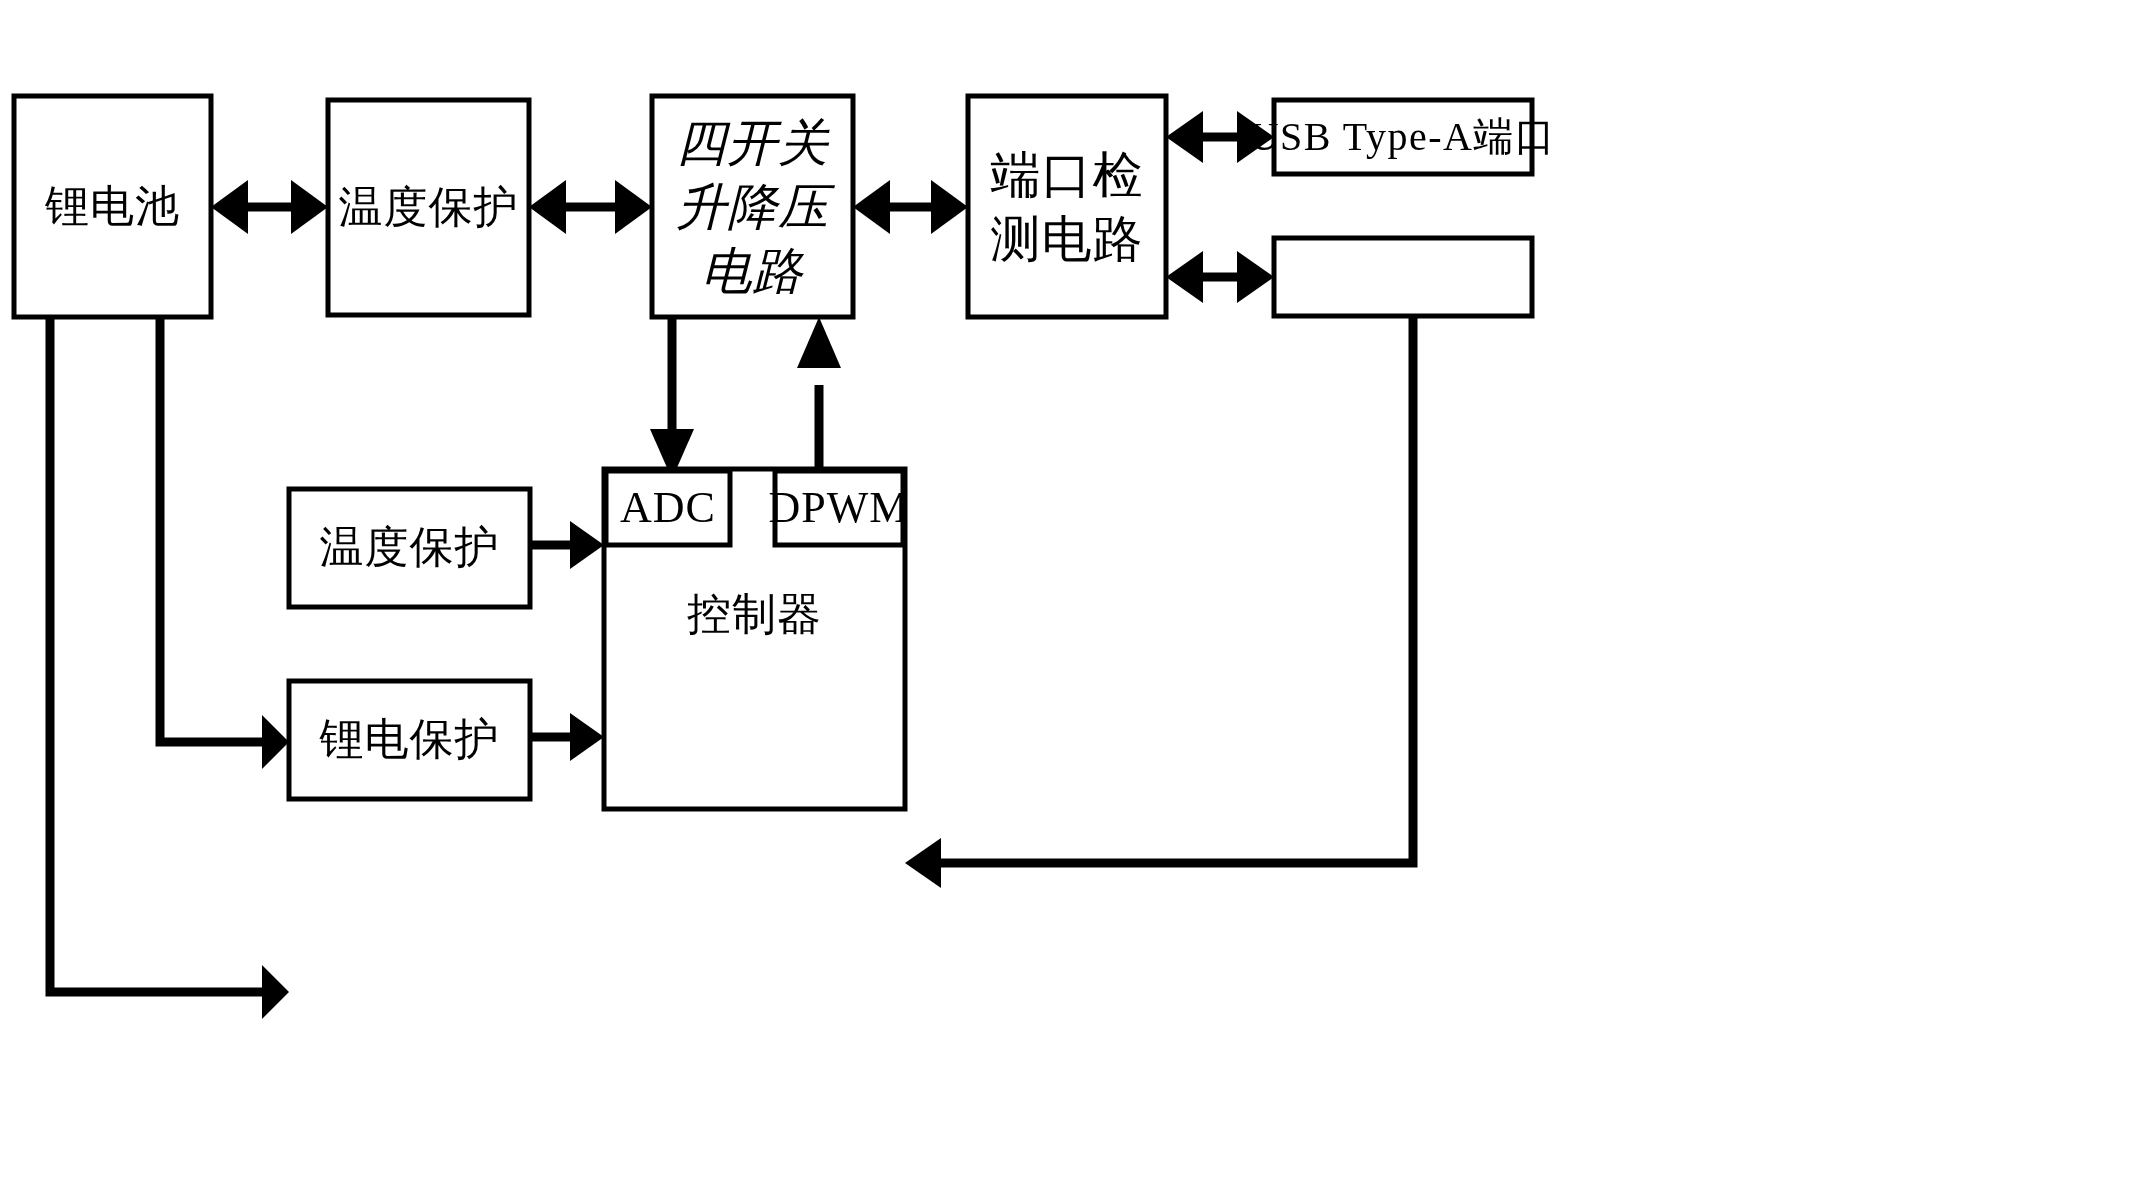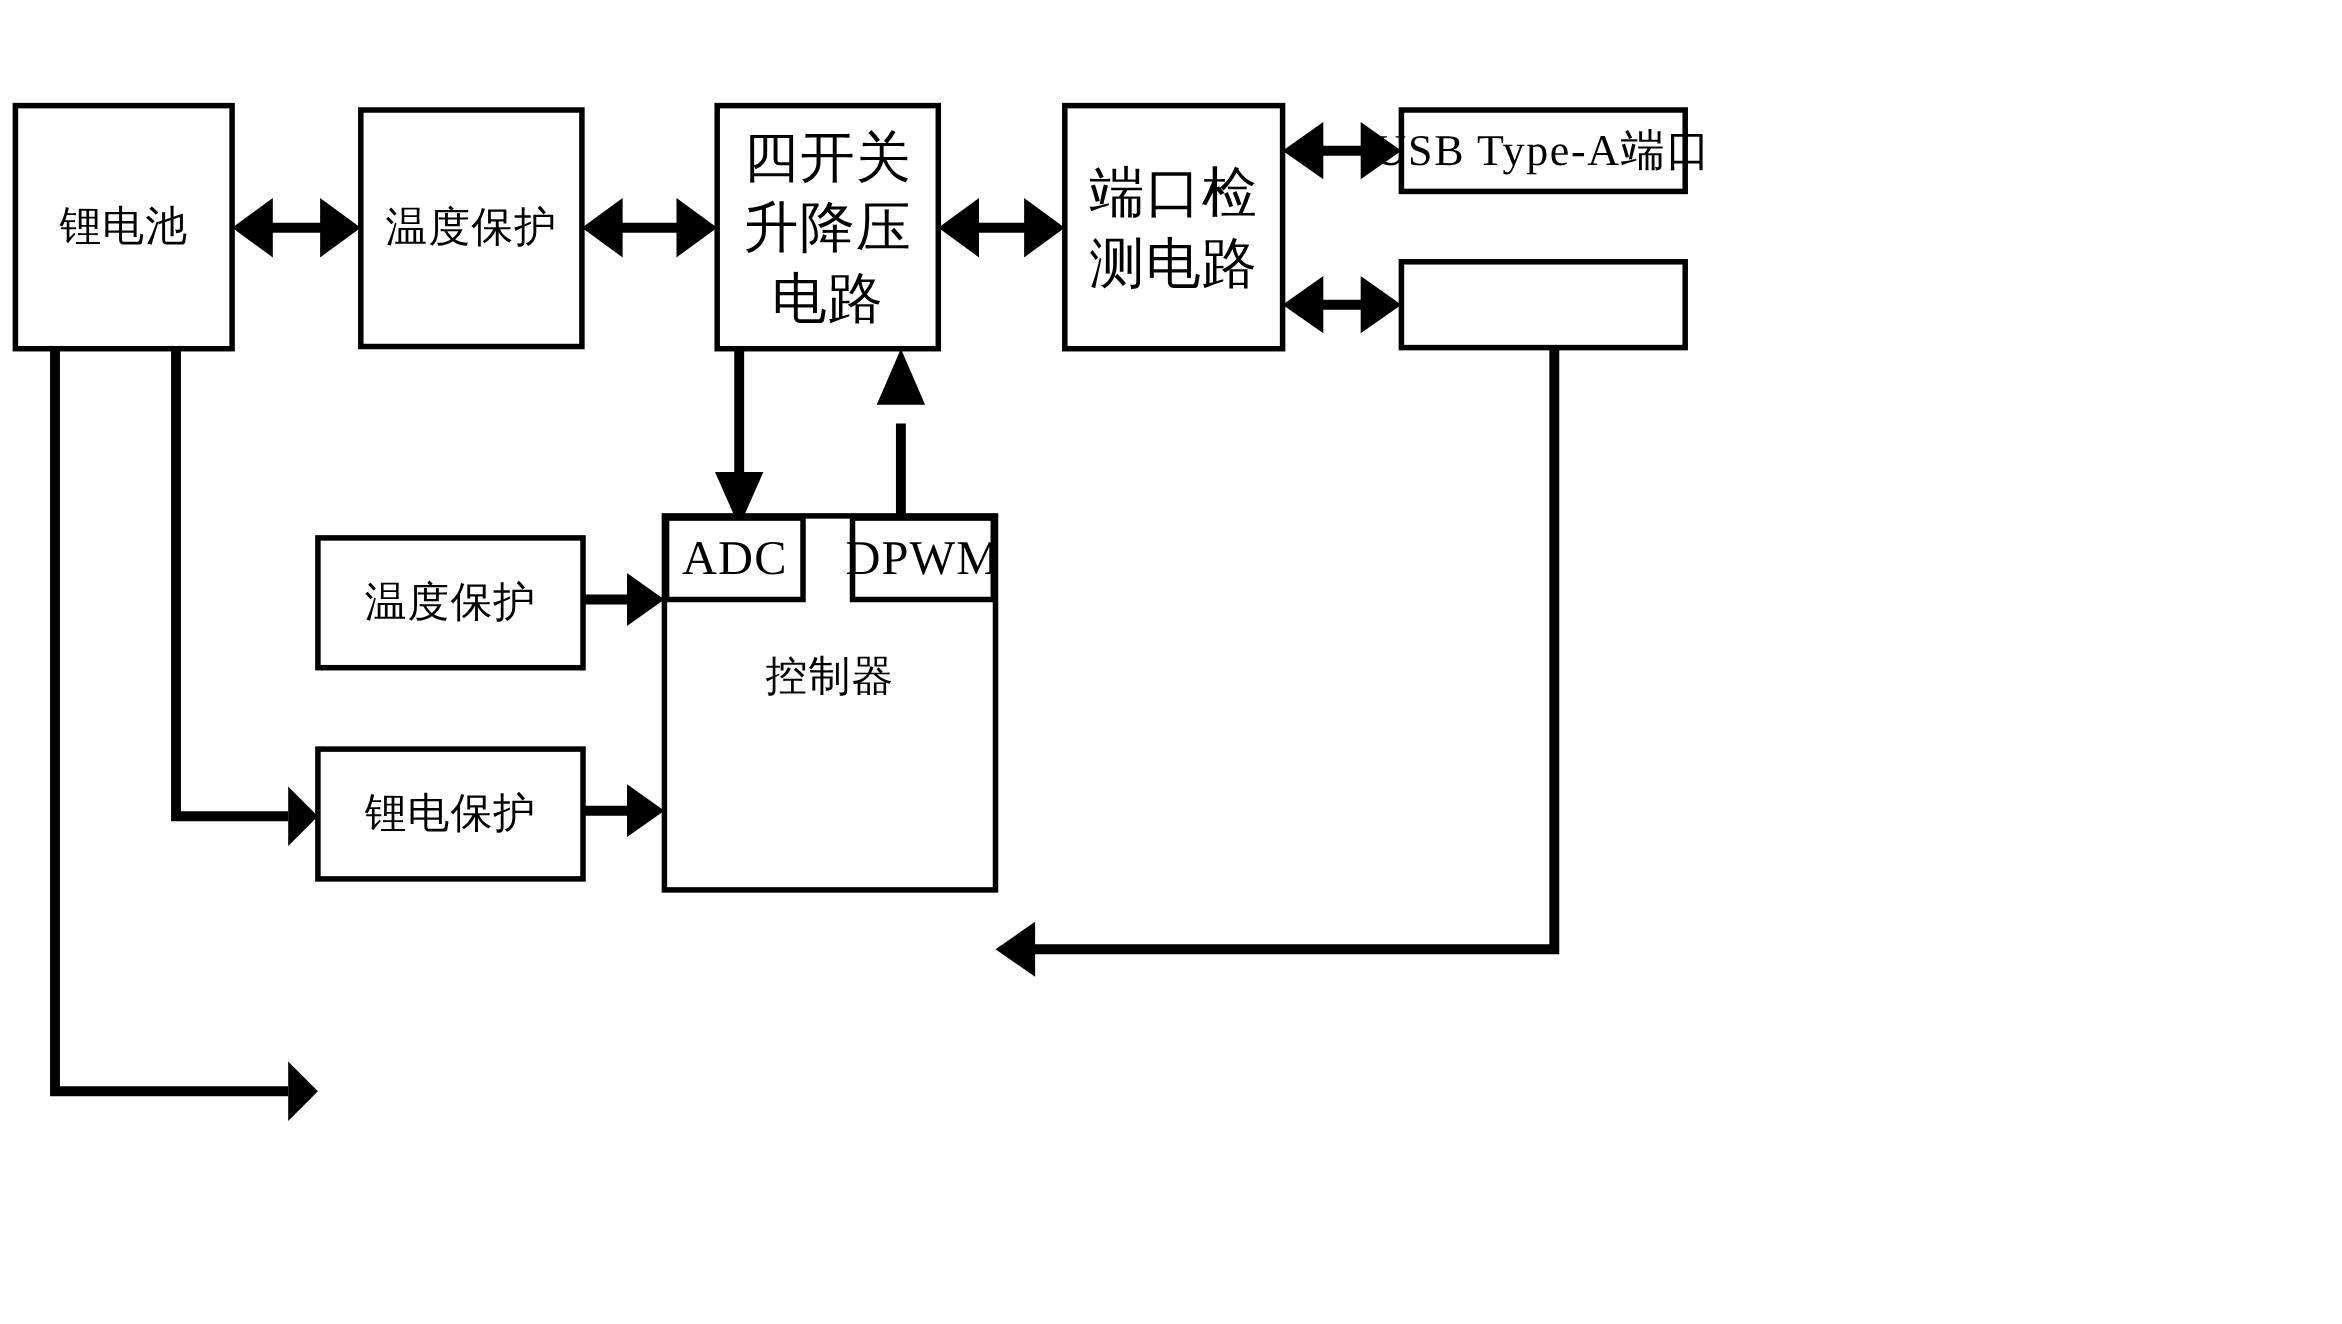--- a/index.html
+++ b/index.html
@@ -45,21 +45,21 @@
   .label {
     position: absolute;
     color: #000000;
     font-family: "Liberation Serif", "DejaVu Serif", serif;
     text-align: center;
     line-height: 1.18;
     white-space: pre;
     pointer-events: none;
   }
   .label-cjk {
-    font-size: 38px;
+    font-size: 44px;
     letter-spacing: 1px;
   }
   .label-cjk-multi {
     font-size: 50px;
     line-height: 1.28;
     letter-spacing: 1px;
   }
   .label-usb {
     font-size: 40px;
     letter-spacing: 1.5px;
@@ -159,21 +159,21 @@
     <rect class="box-rect" x="604" y="469" width="301" height="340"></rect>
     <rect class="sub-rect" x="606" y="471" width="124" height="74"></rect>
     <rect class="sub-rect" x="775" y="471" width="128" height="74"></rect>
 
   </svg>
 
   <div class="label label-cjk centered" style="left:14px; top:96px; width:197px; height:221px;">锂电池</div>
 
   <div class="label label-cjk centered" style="left:328px; top:100px; width:201px; height:215px;">温度保护</div>
 
-  <div class="label label-cjk-multi centered" style="left:652px; top:96px; width:201px; height:221px;">四开关
+  <div class="label label-cjk-multi centered" style="left:652px; top:96px; width:201px; height:221px;font-style:italic;">四开关
 升降压
 电路</div>
 
   <div class="label label-cjk-multi centered" style="left:968px; top:96px; width:198px; height:221px;">端口检
 测电路</div>
 
   <div class="label label-usb centered" style="left:1274px; top:100px; width:258px; height:74px;">USB Type-A端口</div>
 
 
   <div class="label label-cjk centered" style="left:289px; top:489px; width:241px; height:118px;">温度保护</div>

